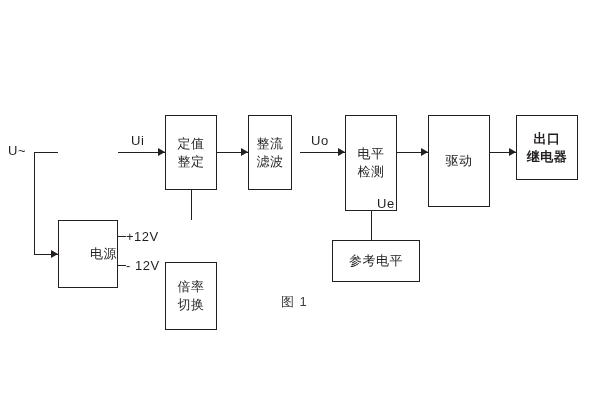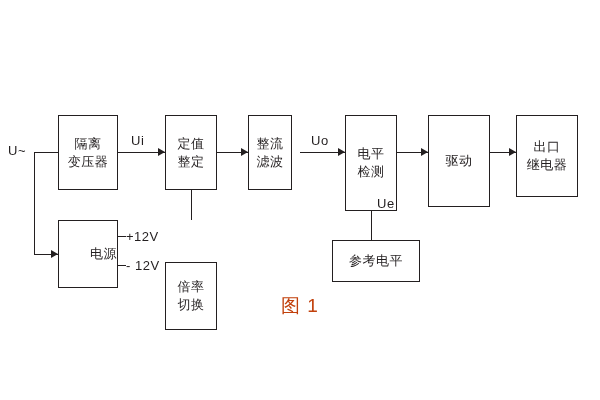--- a/index.html
+++ b/index.html
@@ -64,22 +64,22 @@
   .arrow-u {
     position: absolute;
     width: 0;
     height: 0;
     border-left: 4px solid transparent;
     border-right: 4px solid transparent;
     border-bottom: 7px solid #231f20;
   }
   .caption {
     position: absolute;
-    font-size: 19px;
-    color: #c2410c;
+    font-size: 13px;
+    color: #404040;
     letter-spacing: 1px;
   }
 </style>
 </head>
 <body>
 
 <div id="diagram">
 
   <div class="hline" style="left:34px; top:152px; width:24px;"></div>
   <div class="vline" style="left:34px; top:152px; height:102px;"></div>
@@ -102,45 +102,41 @@
   <div class="arrow-r" style="left:509px; top:148px;"></div>
 
   <div class="hline" style="left:118px; top:236px; width:8px;"></div>
   <div class="hline" style="left:118px; top:265px; width:8px;"></div>
 
   <div class="vline" style="left:191px; top:190px; height:30px;"></div>
 
   <div class="vline" style="left:371px; top:200px; height:40px;"></div>
   <div class="arrow-u" style="left:367px; top:194px;"></div>
 
-  <div class="box" style="left:58px; top:115px; width:60px; height:75px;">
-    <span class="line">隔离</span>
-    <span class="line">变压器</span>
-  </div>
 
   <div class="box" style="left:165px; top:115px; width:52px; height:75px;">
     <span class="line">定值</span>
     <span class="line">整定</span>
   </div>
 
   <div class="box" style="left:248px; top:115px; width:44px; height:75px;">
     <span class="line">整流</span>
     <span class="line">滤波</span>
   </div>
 
   <div class="box" style="left:345px; top:115px; width:52px; height:96px;">
     <span class="line">电平</span>
     <span class="line">检测</span>
   </div>
 
   <div class="box" style="left:428px; top:115px; width:62px; height:92px;">
     <span class="line">驱动</span>
   </div>
 
-  <div class="box" style="left:516px; top:115px; width:62px; height:82px;">
+  <div class="box" style="left:516px; top:115px; width:62px; height:65px;font-weight:bold;">
     <span class="line">出口</span>
     <span class="line">继电器</span>
   </div>
 
   <div class="box" style="left:58px; top:220px; width:60px; height:68px;padding-left:31px;">
     <span class="line">电源</span>
   </div>
 
   <div class="box" style="left:165px; top:220px; width:52px; height:68px;margin-top:42px;">
     <span class="line">倍率</span>

